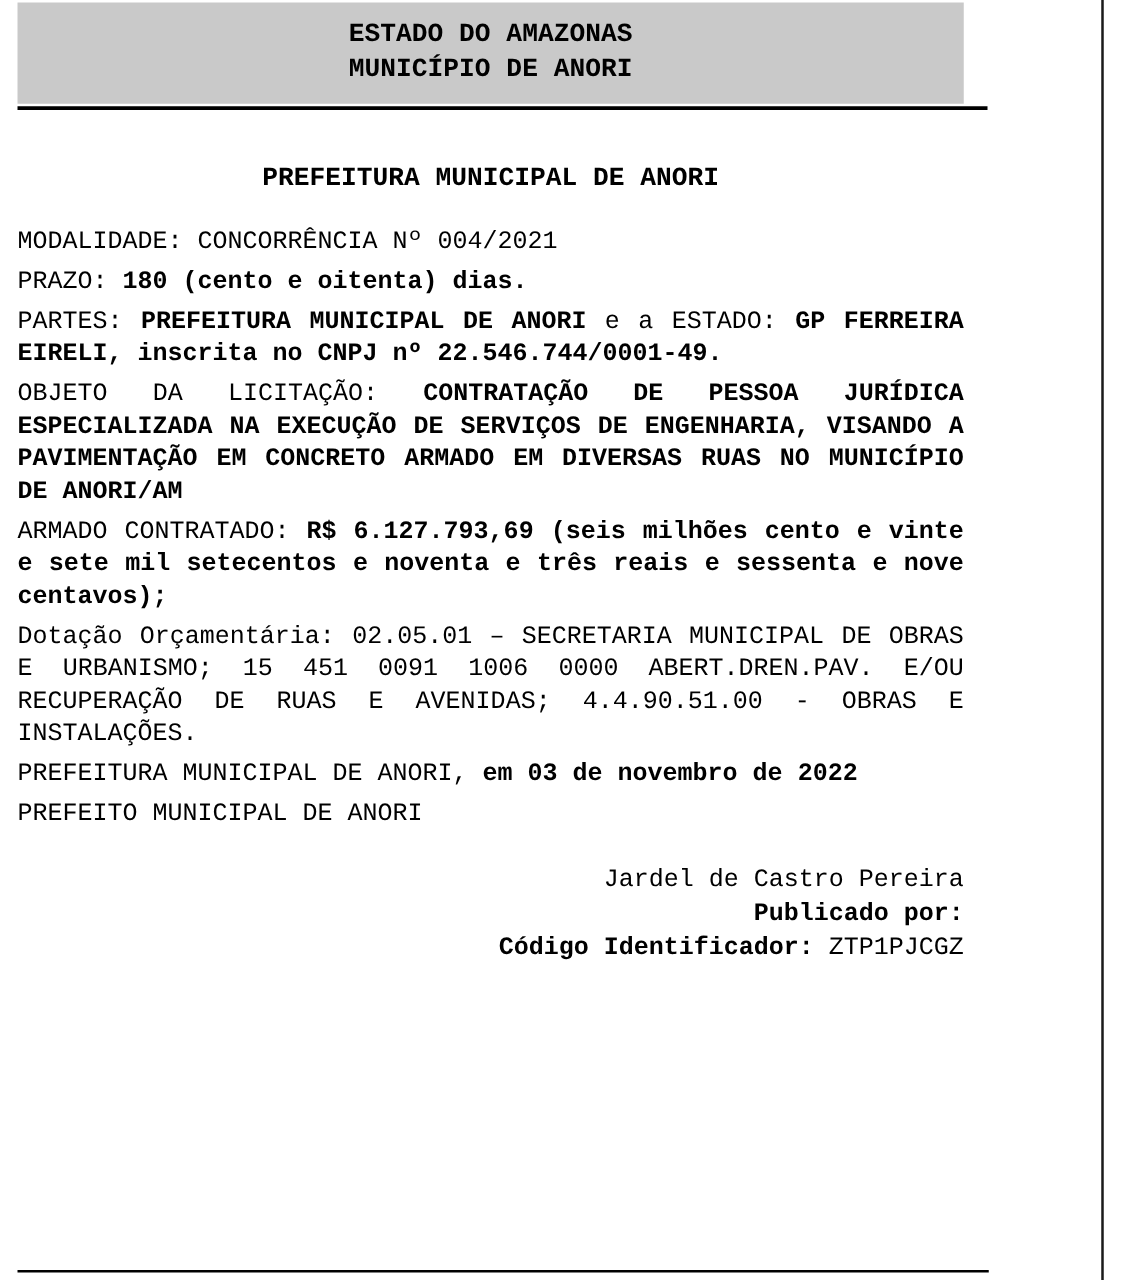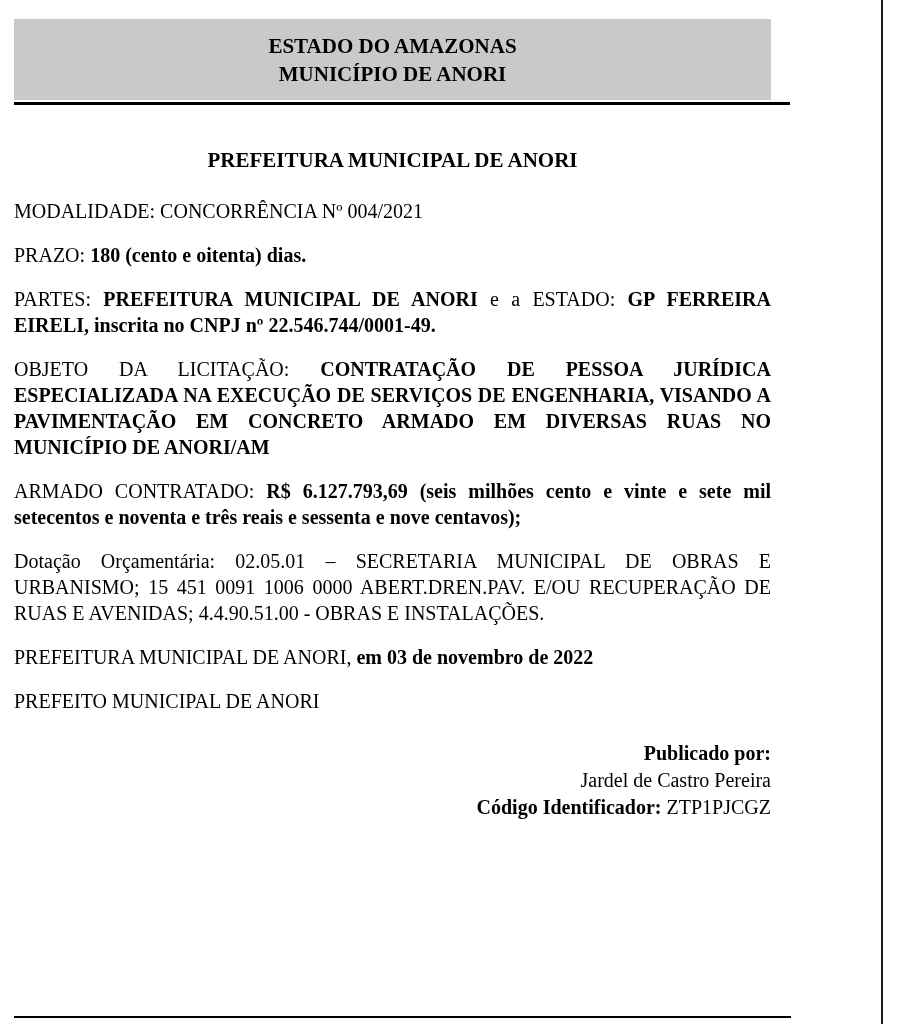--- a/index.html
+++ b/index.html
@@ -7,21 +7,22 @@
   body {
     width: 909px; height: 1024px;
     font-family: "Liberation Serif", serif;
     color: #000000;
     position: relative;
     overflow: hidden;
   }
   .page {
     position: relative;
     width: 819px; height: 1024px;
-    padding: 19px 48px 0 14px;
+    padding: 2px 48px 0 14px;
+    font-family: Liberation Mono, monospace;
   }
   .header-box {
     background: #c9c9c9;
     text-align: center;
     font-weight: bold;
     font-size: 21px;
     line-height: 28px;
     padding: 13px 0 12px 0;
   }
   .rule-top {
@@ -31,21 +32,21 @@
     margin-right: -19px;
   }
   .title {
     margin-top: 42px;
     text-align: center;
     font-weight: bold;
     font-size: 21px;
     line-height: 27px;
   }
   .body-text { margin-top: 24px; font-size: 20px; line-height: 26px; }
-  .body-text p { margin: 18px 0; text-align: justify; }
+  .body-text p { margin: 6px 0; text-align: justify; }
   .b { font-weight: bold; }
   .i { font-style: italic; }
   .footer {
     margin-top: 26px;
     text-align: right;
     font-size: 20px;
     line-height: 27px;
   }
   .rule-bottom {
     position: absolute;
@@ -81,21 +82,21 @@
       <p><span>PRAZO: </span><span class="b">180 (cento e oitenta) dias.</span></p>
       <p><span>PARTES: </span><span class="b">PREFEITURA MUNICIPAL DE ANORI</span><span> e a ESTADO: </span><span class="b">GP FERREIRA EIRELI, inscrita no CNPJ nº 22.546.744/0001-49.</span></p>
       <p><span>OBJETO DA LICITAÇÃO: </span><span class="b">CONTRATAÇÃO DE PESSOA JURÍDICA ESPECIALIZADA NA EXECUÇÃO DE SERVIÇOS DE ENGENHARIA, VISANDO A PAVIMENTAÇÃO EM CONCRETO ARMADO EM DIVERSAS RUAS NO MUNICÍPIO DE ANORI/AM</span></p>
       <p><span>ARMADO CONTRATADO: </span><span class="b">R$ 6.127.793,69 (seis milhões cento e vinte e sete mil setecentos e noventa e três reais e sessenta e nove centavos);</span></p>
       <p><span>Dotação Orçamentária: 02.05.01 – SECRETARIA MUNICIPAL DE OBRAS E URBANISMO; 15 451 0091 1006 0000 ABERT.DREN.PAV. E/OU RECUPERAÇÃO DE RUAS E AVENIDAS; 4.4.90.51.00 - OBRAS E INSTALAÇÕES.</span></p>
       <p><span>PREFEITURA MUNICIPAL DE ANORI, </span><span class="b">em 03 de novembro de 2022</span></p>
       <p><span>PREFEITO MUNICIPAL DE ANORI</span></p>
     </div>
 
   <div class="footer" id="footer">
+      <div><span>Jardel de Castro Pereira</span></div>
       <div><span class="b">Publicado por:</span></div>
-      <div><span>Jardel de Castro Pereira</span></div>
       <div><span class="b">Código Identificador:</span><span> ZTP1PJCGZ</span></div>
     </div>
 
   <hr class="rule-bottom">
   <div class="right-border"></div>
 
 </div>
 
 </body></html>

